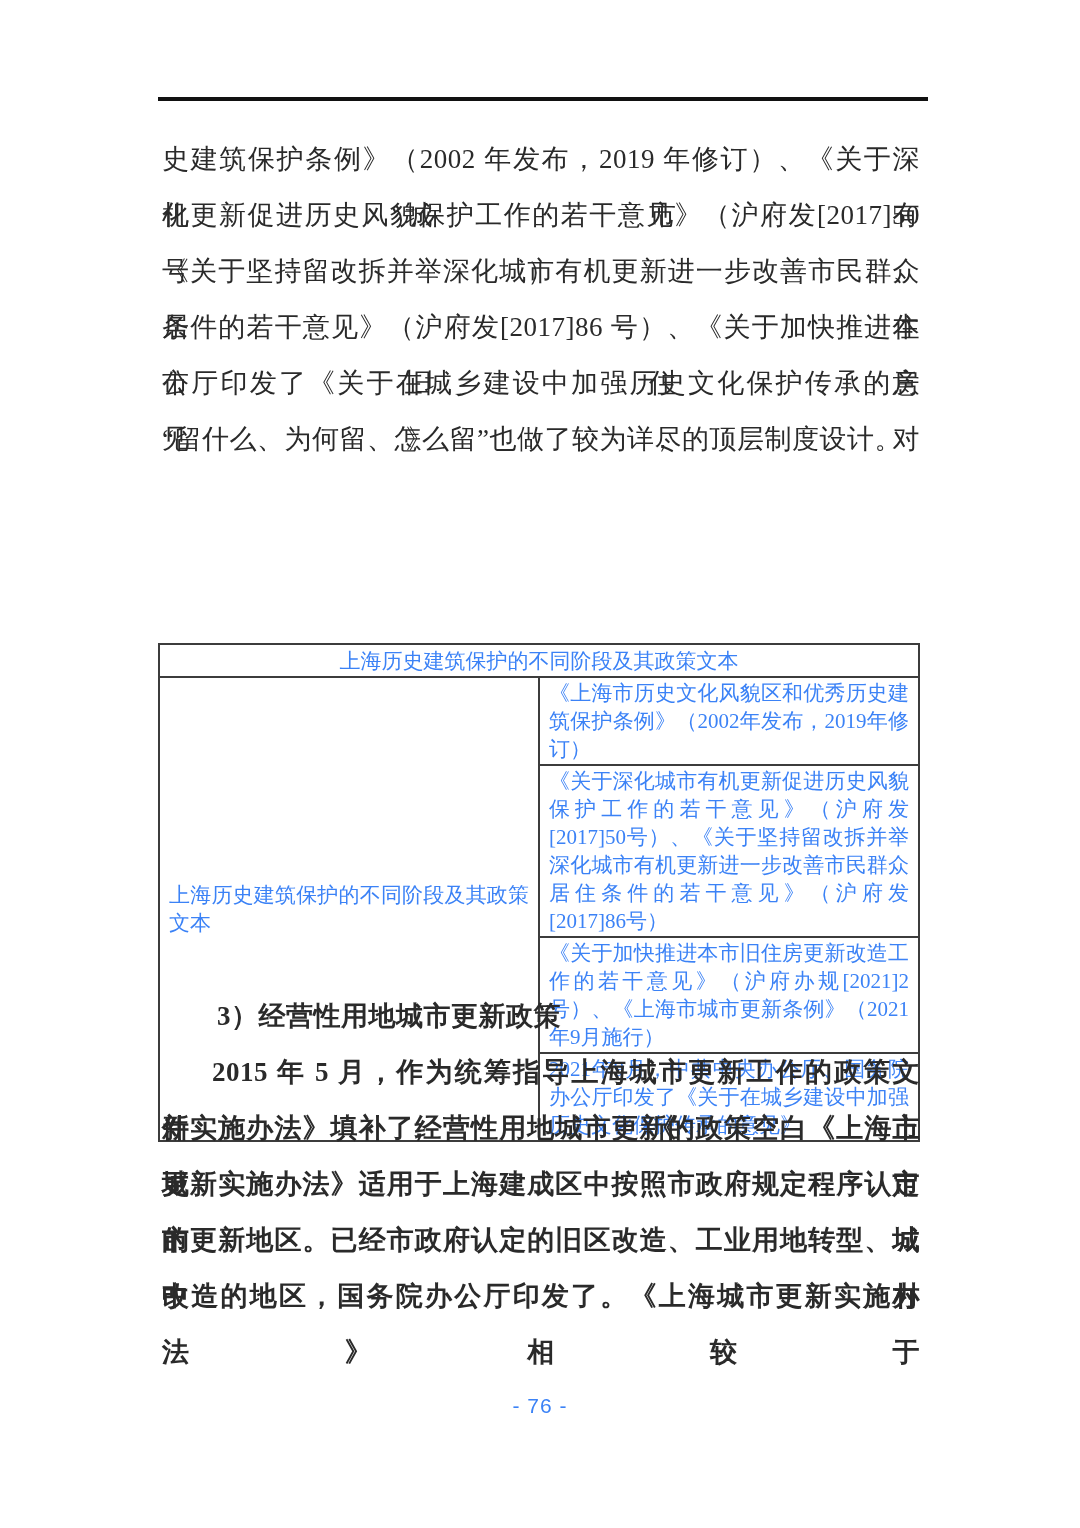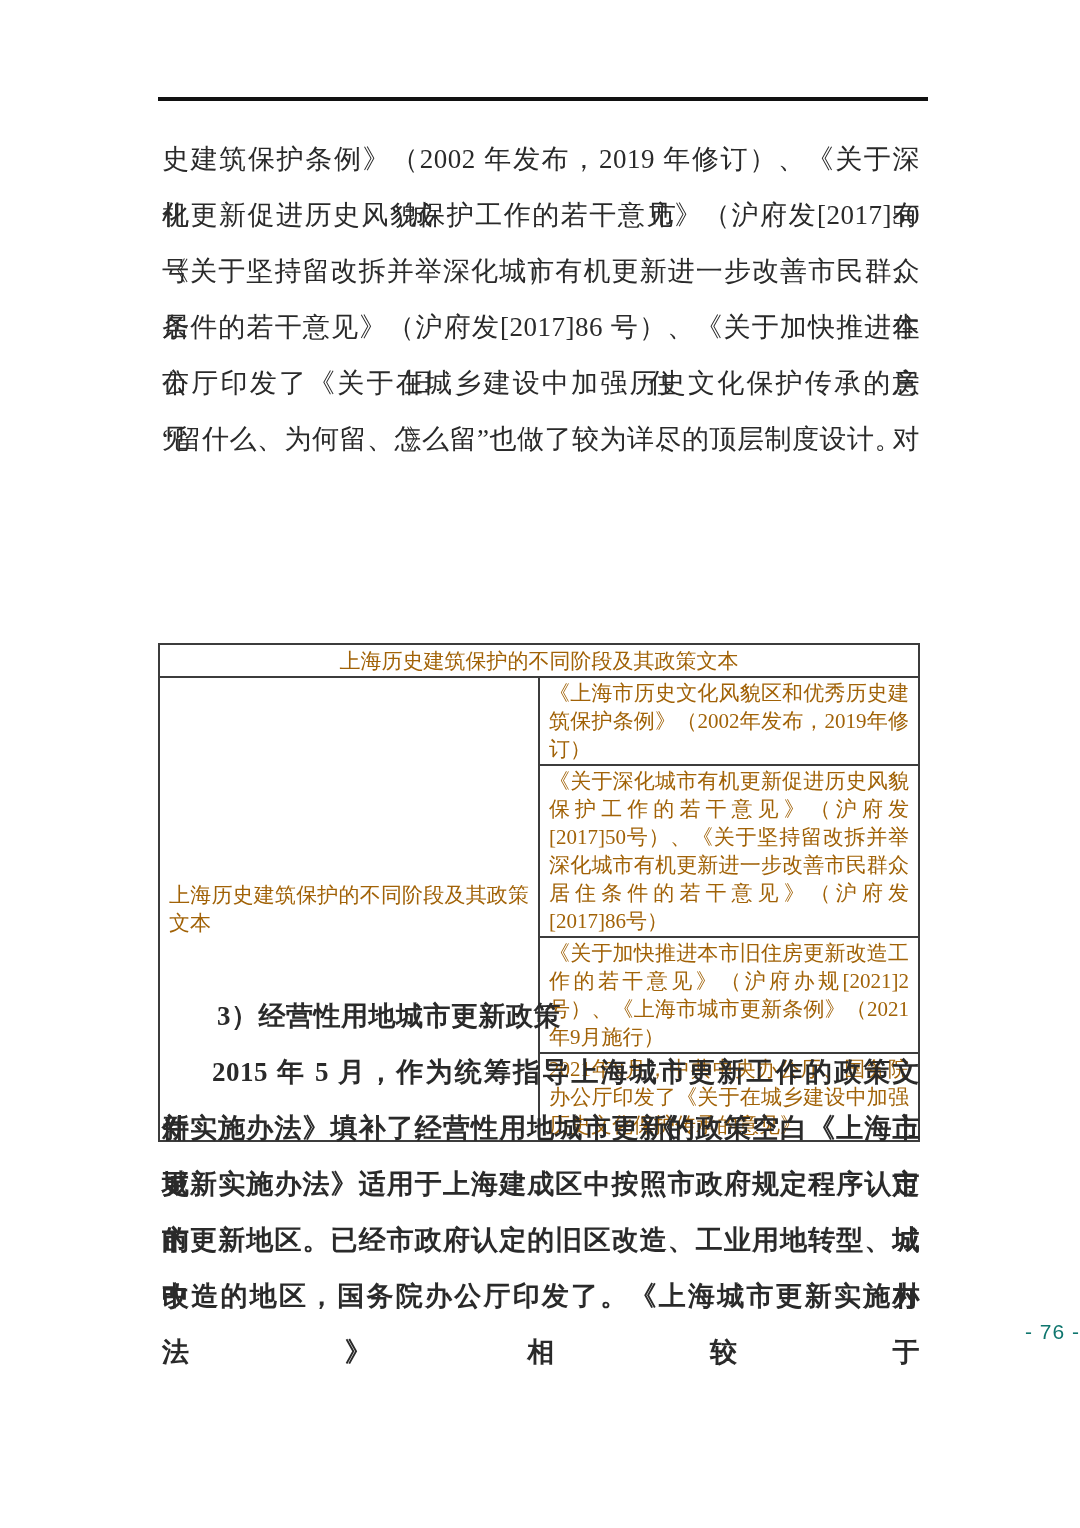--- a/index.html
+++ b/index.html
@@ -51,21 +51,21 @@
   .indent2 { text-indent: 50px; }
 
   table.policy {
     position: absolute;
     left: 158px;
     top: 643px;
     width: 762px;
     border-collapse: collapse;
     table-layout: fixed;
     font-size: 21px;
-    color: #a16207;
+    color: #3b82f6;
   }
   table.policy td {
     border: 2px solid #3c3c3c;
     padding: 1px 9px;
     line-height: 28px;
     vertical-align: middle;
     overflow: hidden;
   }
   td.t-header {
     text-align: center;
@@ -80,26 +80,26 @@
     text-align: justify;
   }
   .r1 { height: 52px; }
   .r2 { height: 115px; }
   .r3 { height: 86px; }
   .r4 { height: 58px; }
 
   .page-number {
     position: absolute;
     left: 0;
-    top: 1320px;
+    top: 1394px;
     width: 1080px;
-    text-align: right;
+    text-align: center;
     font-family: "Liberation Sans", "DejaVu Sans", sans-serif;
     font-size: 21px;
-    color: #0f766e;
+    color: #3b82f6;
     letter-spacing: 1px;
   }
 </style>
 </head>
 <body>
 
 <div class="page">
 
   <div class="top-rule"></div>
 

